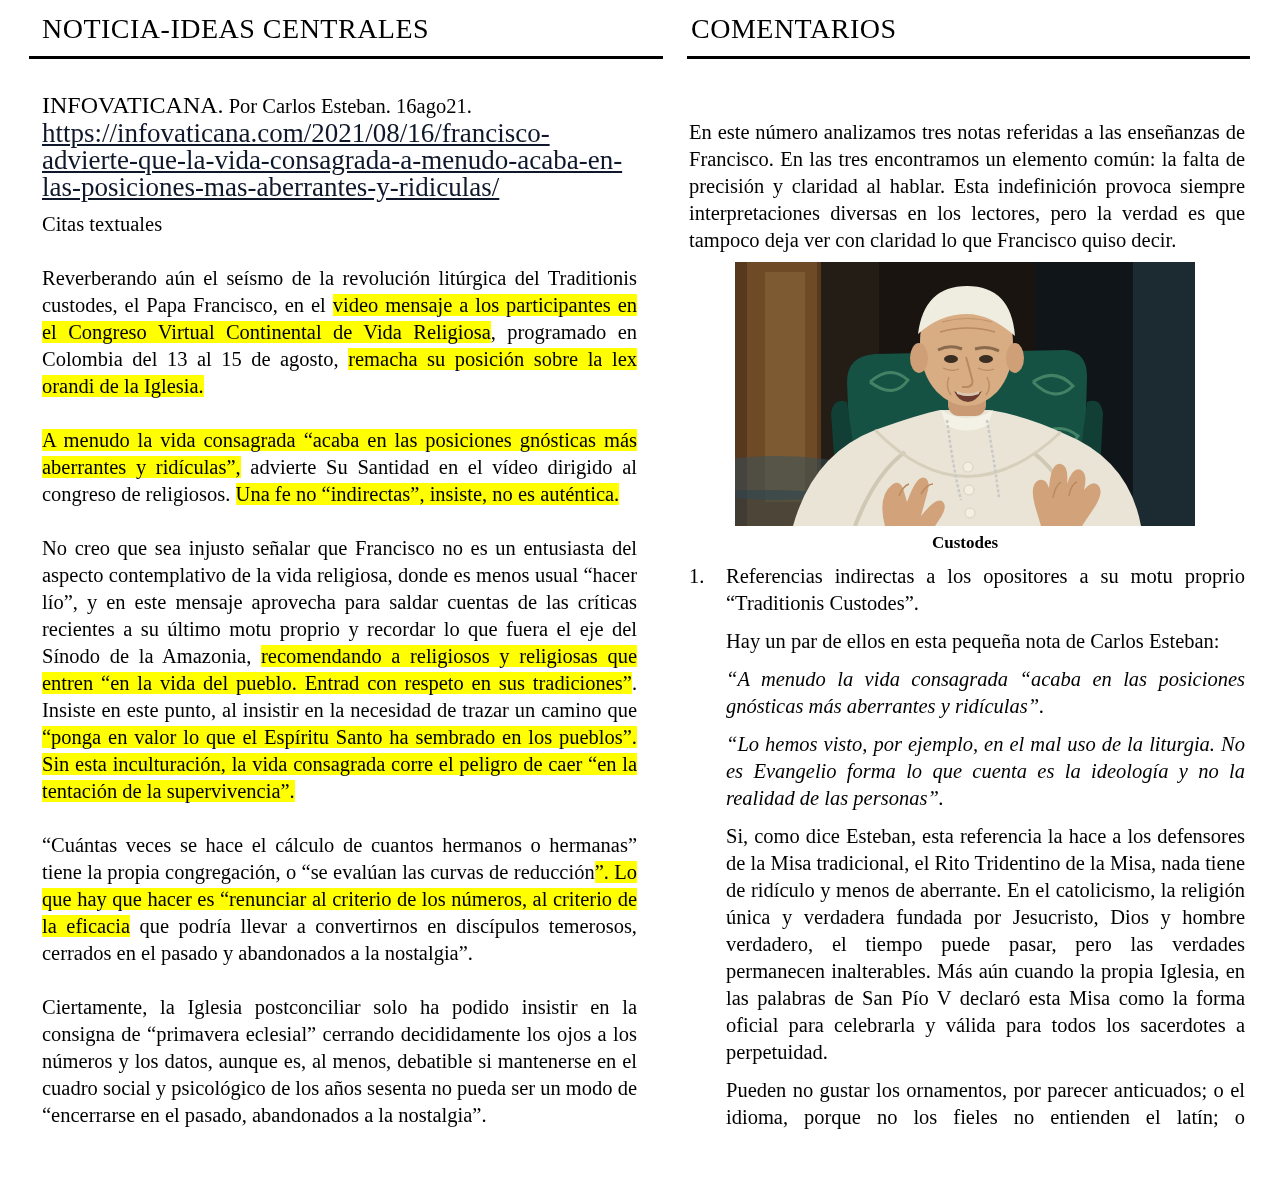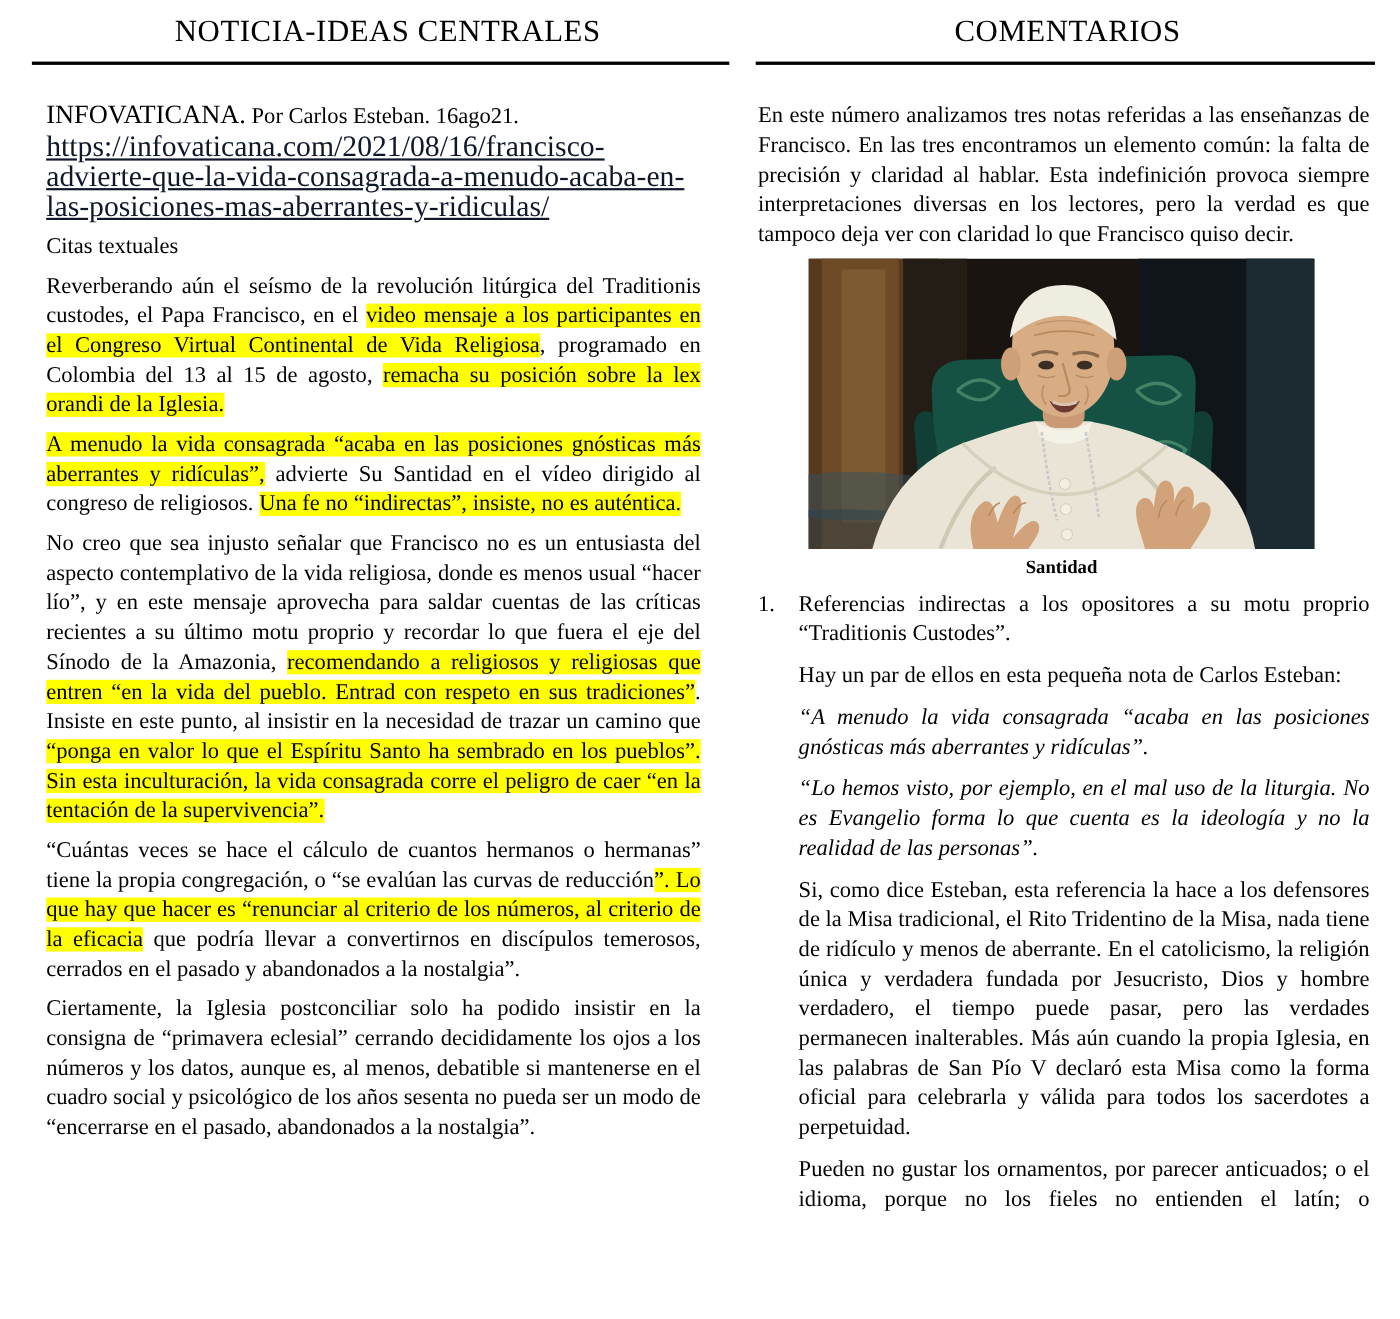--- a/index.html
+++ b/index.html
@@ -1,34 +1,34 @@
 <!DOCTYPE html>
 <html><head>
 <meta charset="utf-8">
 <style>
   * { margin:0; padding:0; box-sizing:border-box; }
   html,body { width:1273px; height:1199px; background:#ffffff; overflow:hidden; }
   body { position:relative; font-family:"Liberation Serif","DejaVu Serif",serif; color:#000; }
 
   .header { position:absolute; top:12px; font-size:28px; line-height:34px;
-            border-bottom:3px solid #000; padding-bottom:10px; letter-spacing:0.5px;text-align:center; }
+            border-bottom:3px solid #000; padding-bottom:10px; letter-spacing:0.5px; }
   .header-left  { left:29px;  width:634px; padding-left:13px; }
   .header-right { left:687px; width:563px; padding-left:4px; }
 
   .left-body  { position:absolute; left:42px;  top:92px; width:595px; }
   .right-body { position:absolute; left:689px; top:92px; width:556px; }
 
   .title { font-weight:bold; font-size:22.5px; line-height:30px; }
   .byline { font-size:20.5px; line-height:27px; }
   .byline .src { font-size:24px; }
   .link { display:block; font-size:27px; line-height:27px; color:#0f172a;
           text-decoration:underline; overflow-wrap:break-word; }
   .citas { font-size:20.5px; line-height:27px; margin:10px 0 9px 0; }
 
-  .body-p { font-size:20.5px; line-height:27px; text-align:justify; margin-bottom:9px; }
+  .body-p { font-size:20.5px; line-height:27px; text-align:justify; margin-bottom:9px;margin-top:27px; }
   .hl { background:#FFFF00; }
   .italic { font-style:italic; }
   .justify-last { text-align-last:justify; }
 
   .intro { margin-bottom:0; }
   .photo-wrap { margin:8px 0 0 46px; width:460px; }
   .photo { display:block; width:460px; height:264px; }
   .caption { width:460px; margin-left:46px; text-align:center; font-weight:bold;
              font-size:17px; line-height:21px; margin-top:6px; }
   .lead { font-size:20.5px; line-height:27px; margin-top:14px; }
@@ -118,21 +118,21 @@
       <circle cx="234" cy="228" r="5" fill="#f3efe2" stroke="#d8d1bd"></circle>
       <circle cx="235" cy="251" r="5" fill="#f3efe2" stroke="#d8d1bd"></circle>
       <g fill="#d2a37a">
         <path d="M150 264 q-8 -30 8 -42 q6 -4 10 4 l4 14 q10 -28 18 -24 q6 3 2 16 l-6 22 q16 -20 22 -14 q5 5 -4 18 l-12 18 Z"></path>
         <path d="M306 264 l-6 -20 q-6 -22 4 -26 q7 -2 10 8 q2 -26 12 -24 q8 2 6 20 q6 -18 14 -14 q7 4 3 20 q8 -10 14 -5 q6 6 -2 20 l-14 21 Z"></path>
       </g>
       <path d="M164 234 q4 -10 10 -12 M186 232 q6 -10 12 -10" stroke="#b9895f" stroke-width="1.5" fill="none"></path>
       <path d="M318 236 q2 -12 8 -16 M334 234 q2 -12 8 -14" stroke="#b9895f" stroke-width="1.5" fill="none"></path>
     </svg>
   </div>
-  <div class="caption">Santidad</div>
+  <div class="caption">Custodes</div>
 
 
   <div class="list-item">
     <span class="list-num">1.</span>
     <div class="list-text">Referencias indirectas a los opositores a su motu proprio “Traditionis Custodes”.</div>
   </div>
 
   <div class="sub-wrap">
       <p class="body-p">Hay un par de ellos en esta pequeña nota de Carlos Esteban:</p>
       <p class="body-p italic">“A menudo la vida consagrada “acaba en las posiciones gnósticas más aberrantes y ridículas”.</p>

